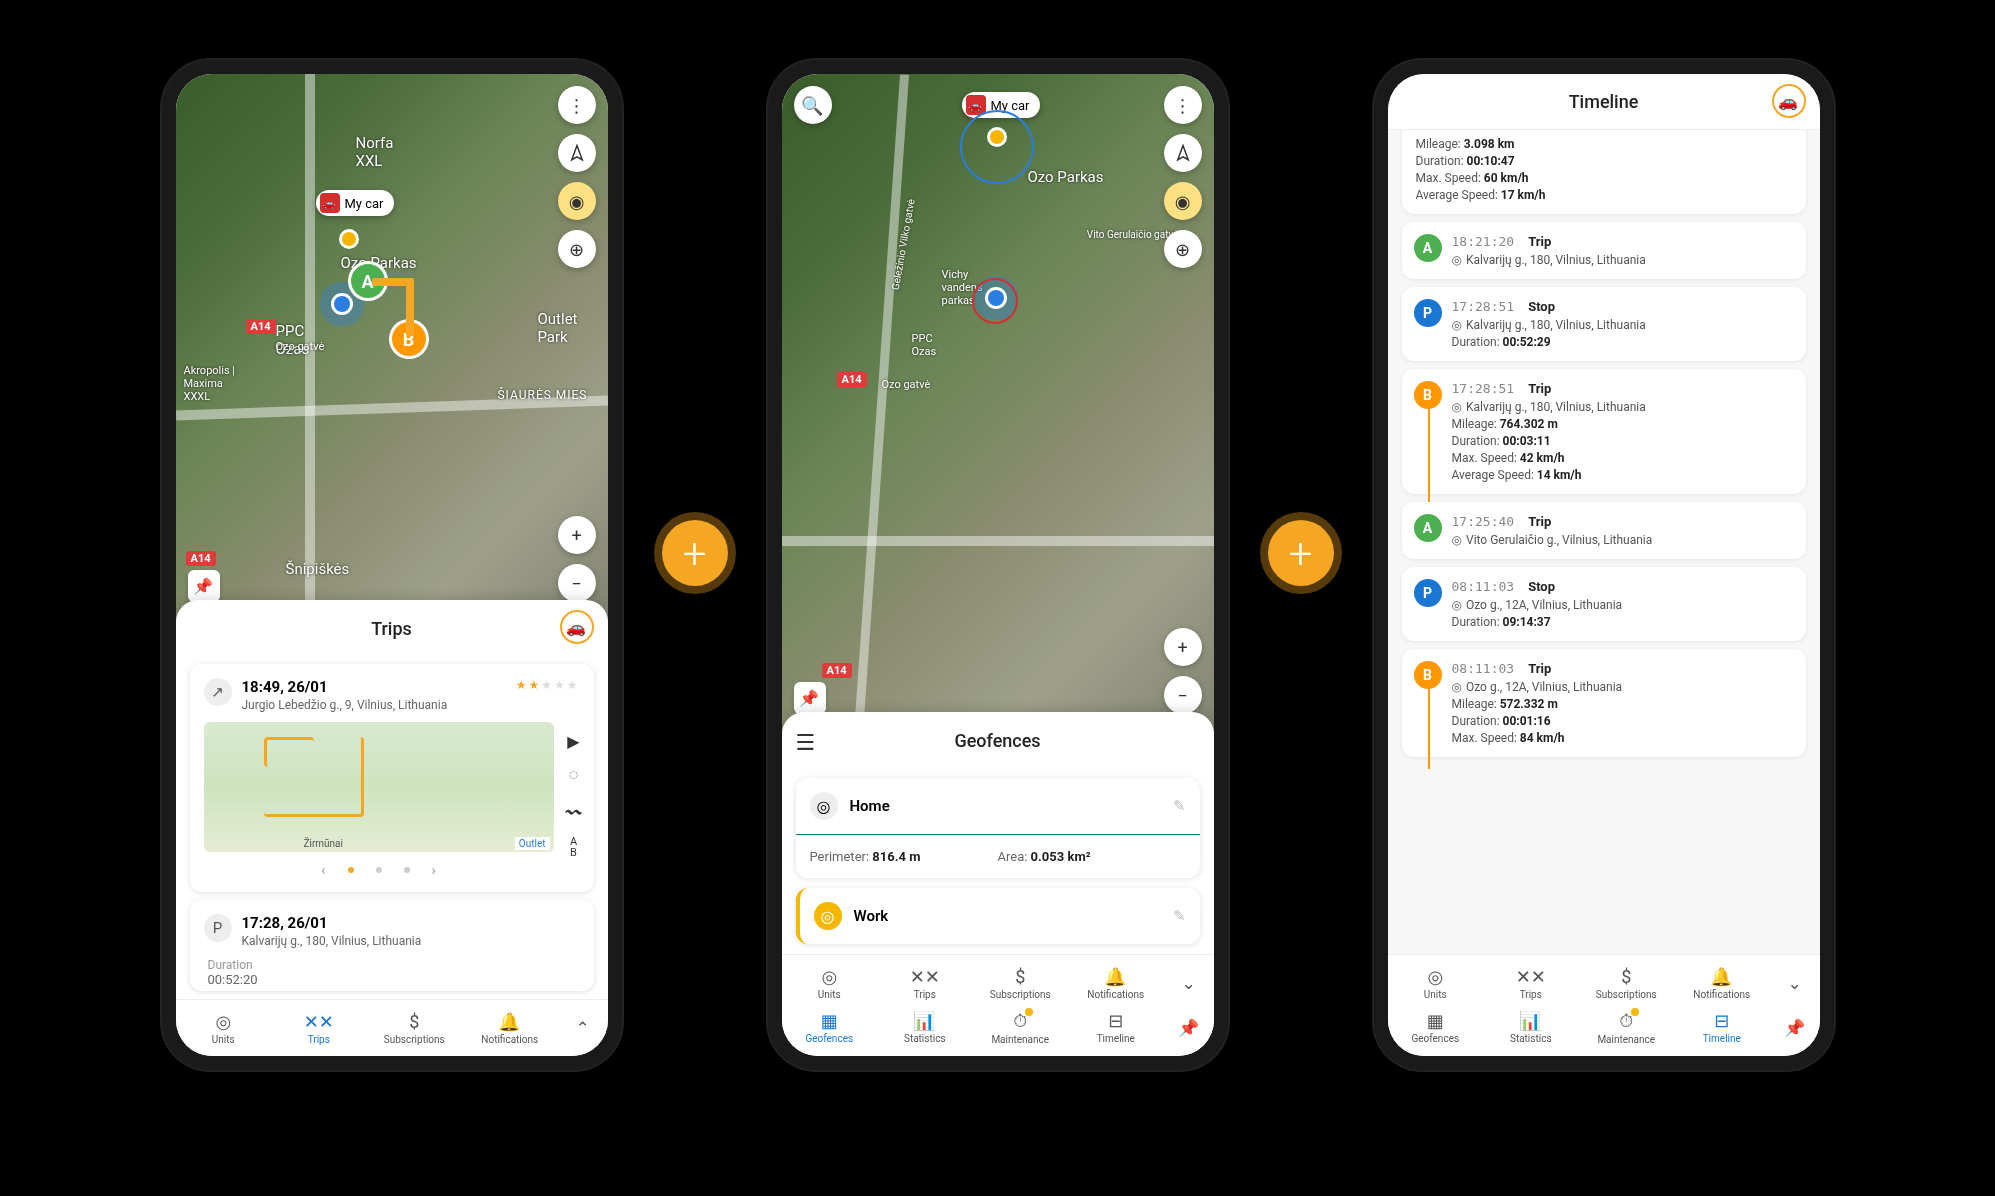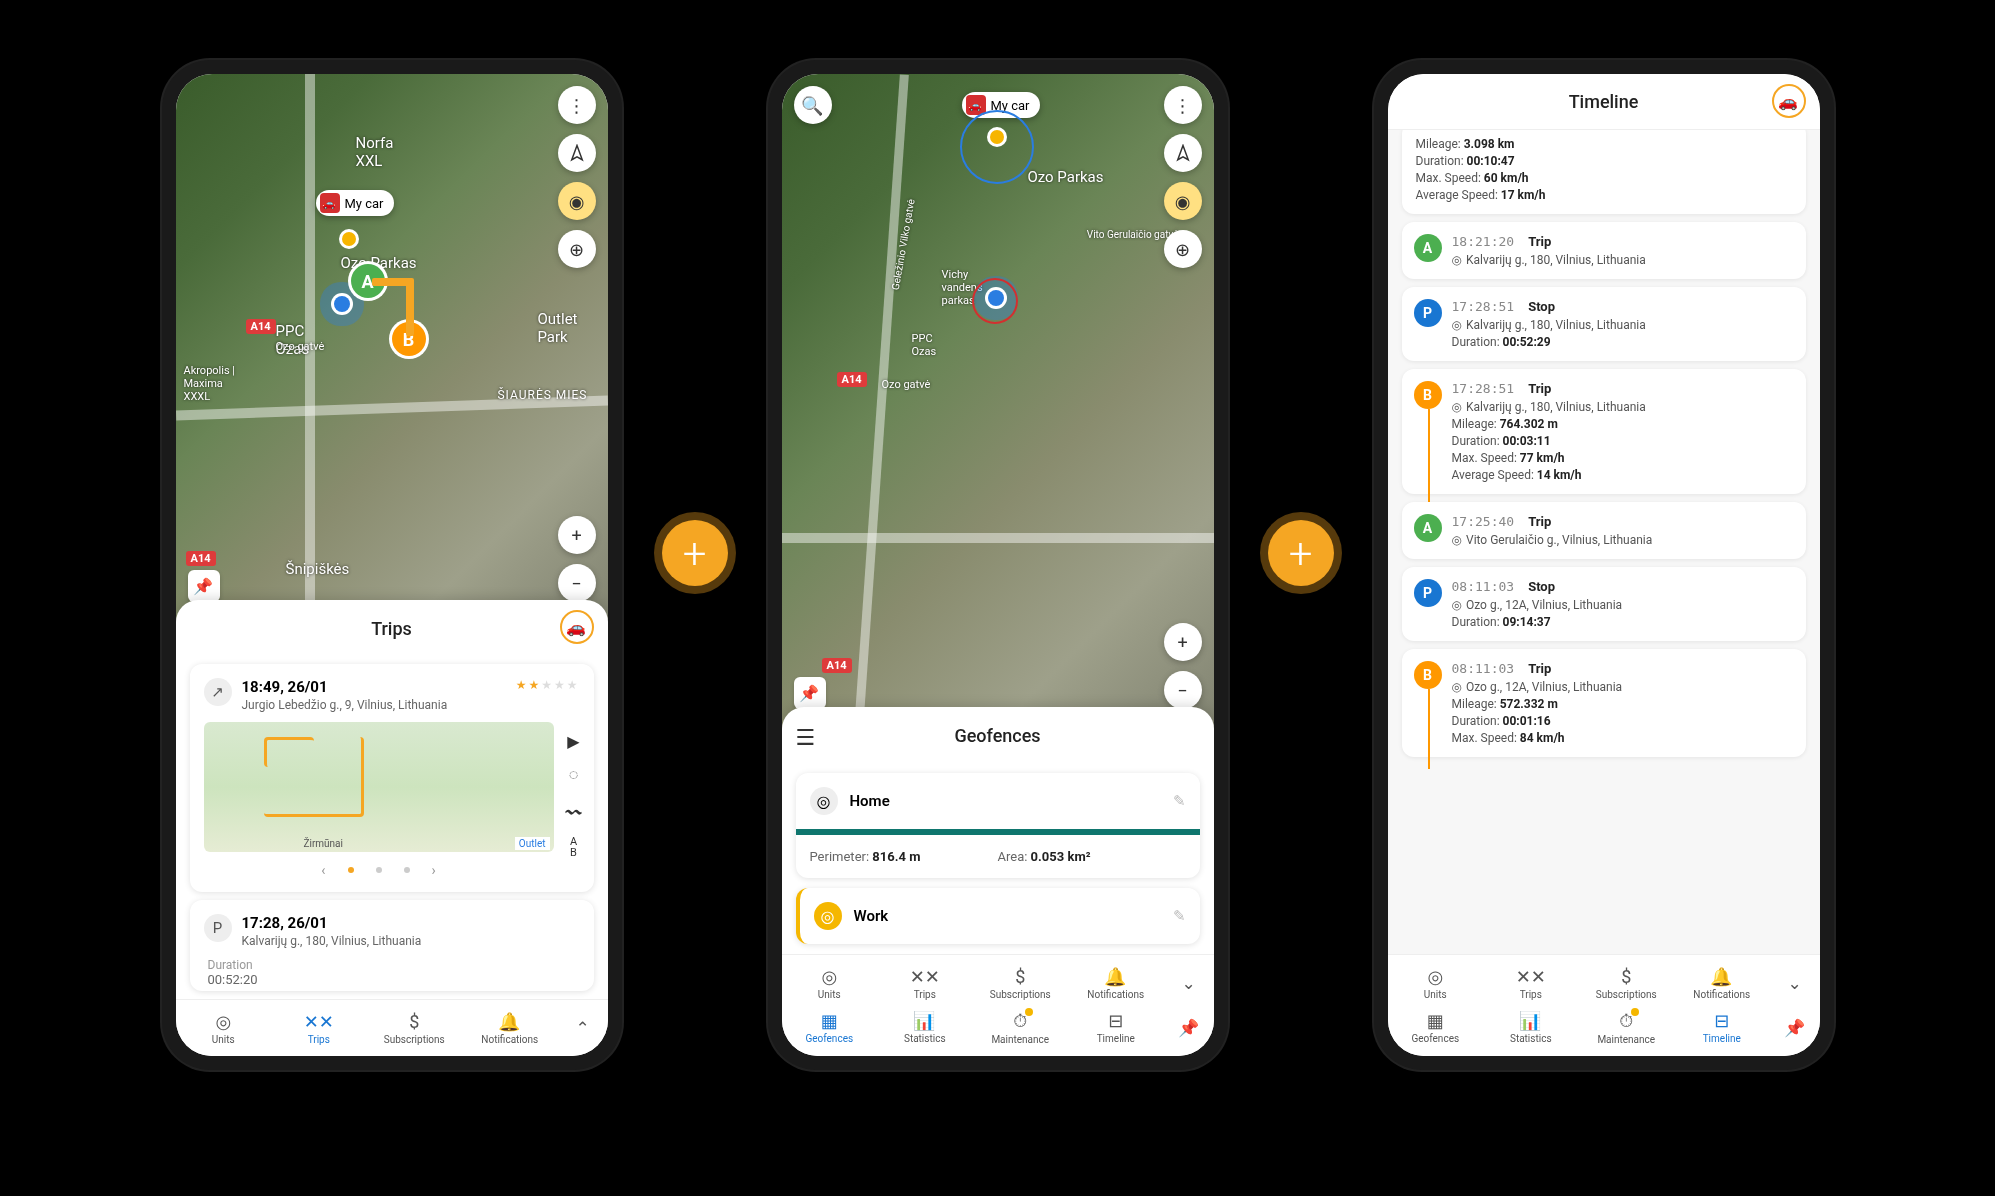--- a/index.html
+++ b/index.html
@@ -47,21 +47,21 @@
 .trip-side { position: absolute; right: -28px; top: 10px; display: flex; flex-direction: column; gap: 14px; align-items: center; }
 .side-icon { font-size: 16px; color: #333; }
 .pager { display: flex; justify-content: center; align-items: center; gap: 22px; margin-top: 10px; font-size: 14px; color: #999; }
 .dot { width: 6px; height: 6px; border-radius: 50%; background: #ccc; } .dot.active { background: #f5a623; }
 
 .geo-card { background: #fff; border-radius: 12px; margin: 10px 14px; box-shadow: 0 1px 6px rgba(0,0,0,0.12); overflow: hidden; }
 .geo-head { display: flex; align-items: center; padding: 14px; gap: 12px; }
 .geo-icon { width: 28px; height: 28px; border-radius: 50%; display: flex; align-items: center; justify-content: center; }
 .geo-name { font-weight: 600; font-size: 15px; flex: 1; }
 .geo-edit { color: #bbb; font-size: 15px; }
-.geo-body { display: flex; border-top: 6px solid #0f766e; padding: 14px; font-size: 13px; }
+.geo-body { display: flex; border-top: 1px solid #0f766e; padding: 14px; font-size: 13px; }
 .geo-chunk { flex: 1; }
 .geo-lbl { color: #666; } .geo-val { font-weight: 700; color: #222; }
 
 .tl-header { height: 56px; display: flex; align-items: center; justify-content: center; background: #fff; border-bottom: 1px solid #eee; position: relative; border-radius: 36px 36px 0 0; }
 .tl-body { flex: 1; overflow-y: hidden; background: #f7f7f7; padding: 0 14px; }
 .tl-card { background: #fff; border-radius: 12px; margin: 8px 0; box-shadow: 0 1px 4px rgba(0,0,0,0.08); padding: 12px 12px 12px 50px; position: relative; }
 .tl-badge { position: absolute; left: 12px; top: 12px; width: 28px; height: 28px; border-radius: 50%; color: #fff; font-weight: 700; font-size: 14px; display: flex; align-items: center; justify-content: center; }
 .tl-badge.A { background: #4caf50; } .tl-badge.B { background: #ff9800; } .tl-badge.P { background: #1976d2; }
 .tl-line { position: absolute; left: 26px; top: 40px; bottom: -12px; width: 2px; }
 .tl-head-row { display: flex; gap: 14px; font-size: 13px; }
@@ -381,21 +381,21 @@
           <div class="tl-card">
             <div class="tl-badge B">B</div>
             <div class="tl-line" style="background:#ff9800"></div>
             <div class="tl-head-row">
               <span class="tl-time">17:28:51</span>
               <span class="tl-type">Trip</span>
             </div>
             <div class="tl-loc"><span>◎</span> Kalvarijų g., 180, Vilnius, Lithuania</div>
             <div class="tl-stat">Mileage: <b>764.302 m</b></div>
             <div class="tl-stat">Duration: <b>00:03:11</b></div>
-            <div class="tl-stat">Max. Speed: <b>77 km/h</b></div>
+            <div class="tl-stat">Max. Speed: <b>42 km/h</b></div>
             <div class="tl-stat">Average Speed: <b>14 km/h</b></div>
           </div>
           <div class="tl-card">
             <div class="tl-badge A">A</div>
             <div class="tl-head-row">
               <span class="tl-time">17:25:40</span>
               <span class="tl-type">Trip</span>
             </div>
             <div class="tl-loc"><span>◎</span> Vito Gerulaičio g., Vilnius, Lithuania</div>
           </div>

